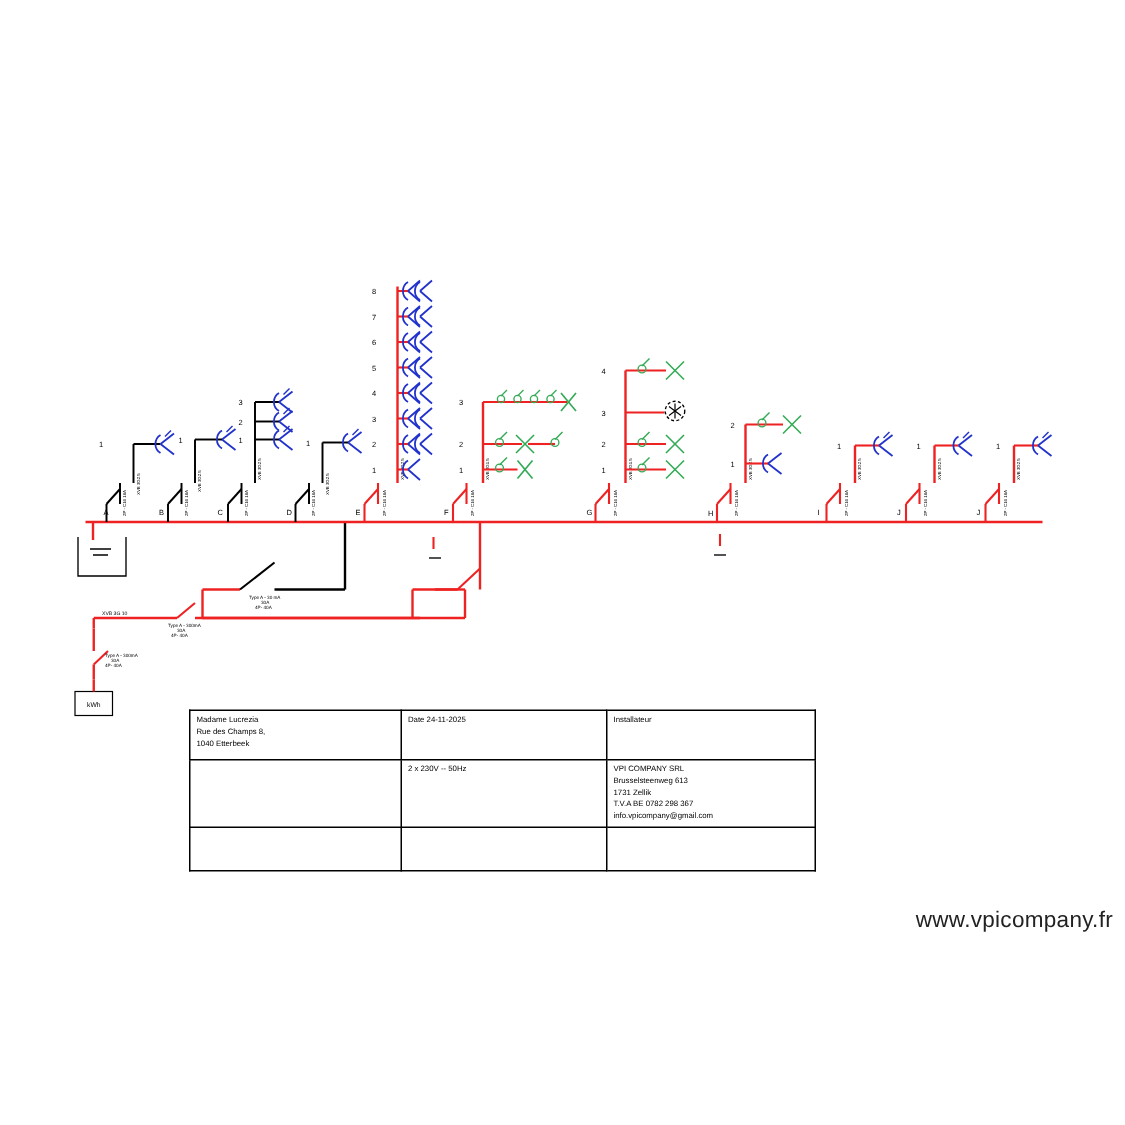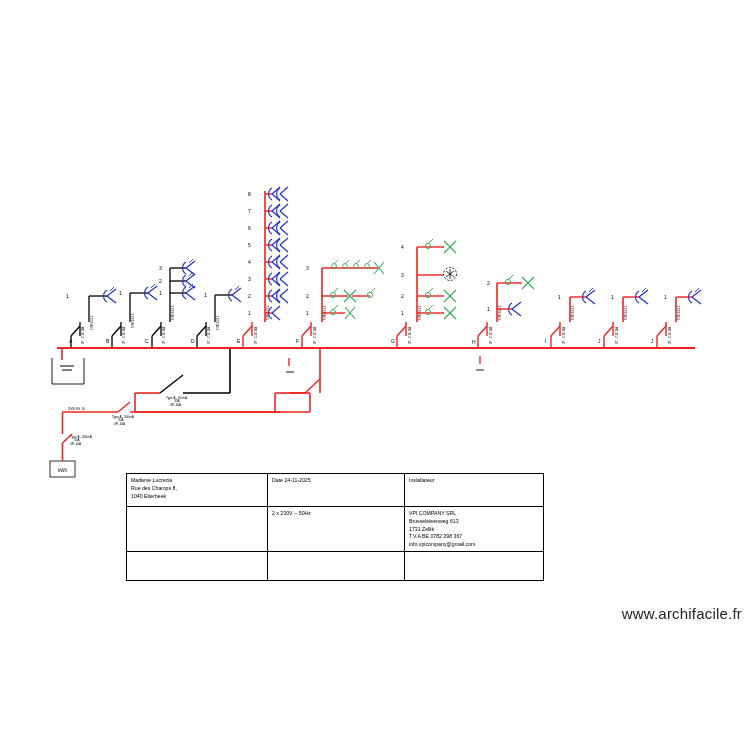--- a/index.html
+++ b/index.html
@@ -542,13 +542,13 @@
     </td>
   </tr>
   <tr class="row-3">
     <td class="col-a"></td>
     <td class="col-b"></td>
     <td class="col-c"></td>
   </tr>
 </tbody>
   </table>
 
-<div class="watermark">www.archifacile.fr</div>
+<div class="watermark">www.vpicompany.fr</div>
 
 </body></html>

